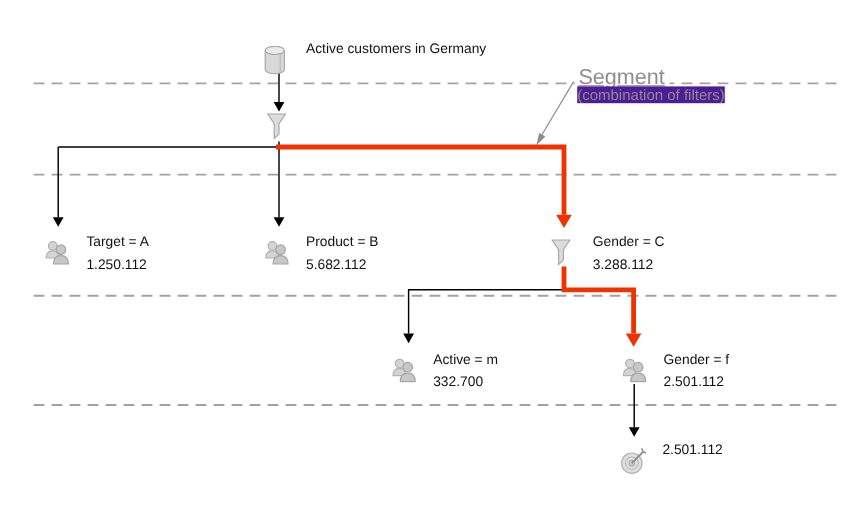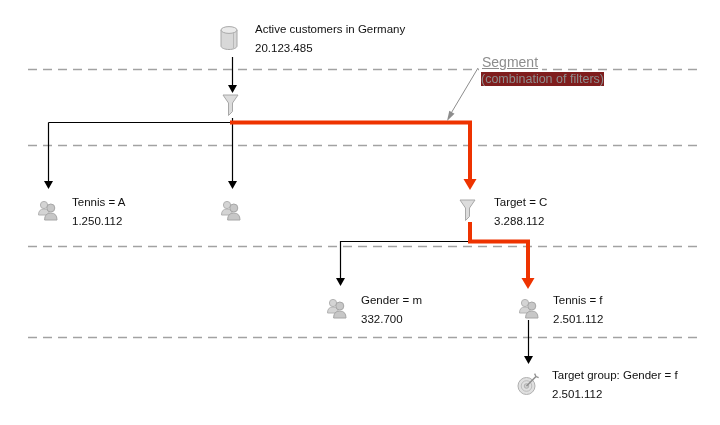--- a/index.html
+++ b/index.html
@@ -19,26 +19,26 @@
   .kf{fill:var(--line);stroke:none;}
   .r{stroke:var(--highlight);stroke-width:4;fill:none;}
   .rf{fill:var(--highlight);stroke:none;}
   .g{stroke:var(--muted);stroke-width:1;fill:none;}
   .gf{fill:var(--muted);stroke:none;}
   .node{position:absolute;display:flex;align-items:flex-start;z-index:2;}
   .icon{width:22px;flex:none;margin-top:6px;}
   .txt{margin-left:13px;font-size:11.5px;line-height:19px;color:#111;white-space:nowrap;}
   .seg-title{
     position:absolute;left:479px;top:54px;z-index:3;
-    font-size:14px;color:var(--muted);text-decoration:underline;
+    font-size:18px;color:var(--muted);text-decoration:underline;
     background:#fff;padding:0 4px 1px 3px;
   }
   .seg-sub{
     position:absolute;left:481px;top:72px;z-index:3;
-    font-size:12.5px;color:var(--muted);background:#7f1d1d;
+    font-size:12.5px;color:var(--muted);background:#4c1d95;
   }
 </style>
 </head>
 <body>
 
 <div id="canvas">
 
   <svg class="wires" width="720" height="425" viewBox="0 0 720 425">
 
     <line class="dash" x1="28" y1="69.5" x2="699" y2="69.5"></line>
@@ -66,31 +66,30 @@
     <path class="r" d="M230 122.5 H470 V179"></path>
     <polygon class="rf" points="470,190 463.5,179 476.5,179"></polygon>
 
     <path class="r" d="M470 222 V241.5 H528 V278"></path>
     <polygon class="rf" points="528,289 521.5,278 534.5,278"></polygon>
 
     <path class="g" d="M478 68 L450 115"></path>
     <polygon class="gf" points="447,121 454.5,113.8 449.3,110.8"></polygon>
   </svg>
 
-  <div class="node" style="left:220px;top:20px">
+  <div class="node" style="left:220px;top:32px">
     <span class="icon">
       <svg width="18" height="24" viewBox="0 0 18 24">
         <path d="M1 4 V20 C1 21.9 4.6 23.5 9 23.5 C13.4 23.5 17 21.9 17 20 V4" fill="#d8d8d8" stroke="#a8a8a8"></path>
         <ellipse cx="9" cy="4" rx="8" ry="3.4" fill="#eaeaea" stroke="#a8a8a8"></ellipse>
         <path d="M13.5 6.8 V22.3" stroke="#b8b8b8" fill="none"></path>
       </svg>
     </span>
     <div class="txt">
       <div>Active customers in Germany</div>
-      <div>20.123.485</div>
     </div>
   </div>
 
   <div class="node" style="left:222px;top:88px">
     <span class="icon">
       <svg width="17" height="24" viewBox="0 0 17 24">
         <path d="M1 1 H16 L10.5 9 V17.5 L6.5 21.5 V9 Z" fill="#dcdcdc" stroke="#a8a8a8" stroke-linejoin="round"></path>
       </svg>
     </span>
   </div>
@@ -98,90 +97,93 @@
   <div class="node" style="left:37px;top:193px">
     <span class="icon">
       <svg width="22" height="22" viewBox="0 0 22 22">
         <circle cx="7" cy="6" r="3.6" fill="#d4d4d4" stroke="#b2b2b2"></circle>
         <path d="M1.5 16 Q1.5 10 7 10 Q12.2 10 12.5 16 Z" fill="#d4d4d4" stroke="#b2b2b2"></path>
         <circle cx="13.8" cy="9" r="4" fill="#c7c7c7" stroke="#a6a6a6"></circle>
         <path d="M7.6 21 Q7.6 14 13.8 14 Q20 14 20 21 Z" fill="#c7c7c7" stroke="#a6a6a6"></path>
       </svg>
     </span>
     <div class="txt">
-      <div>Tennis = A</div>
+      <div>Target = A</div>
       <div>1.250.112</div>
     </div>
   </div>
 
   <div class="node" style="left:220px;top:193px">
     <span class="icon">
       <svg width="22" height="22" viewBox="0 0 22 22">
         <circle cx="7" cy="6" r="3.6" fill="#d4d4d4" stroke="#b2b2b2"></circle>
         <path d="M1.5 16 Q1.5 10 7 10 Q12.2 10 12.5 16 Z" fill="#d4d4d4" stroke="#b2b2b2"></path>
         <circle cx="13.8" cy="9" r="4" fill="#c7c7c7" stroke="#a6a6a6"></circle>
         <path d="M7.6 21 Q7.6 14 13.8 14 Q20 14 20 21 Z" fill="#c7c7c7" stroke="#a6a6a6"></path>
       </svg>
     </span>
+    <div class="txt">
+      <div>Product = B</div>
+      <div>5.682.112</div>
+    </div>
   </div>
 
   <div class="node" style="left:459px;top:193px">
     <span class="icon">
       <svg width="17" height="24" viewBox="0 0 17 24">
         <path d="M1 1 H16 L10.5 9 V17.5 L6.5 21.5 V9 Z" fill="#dcdcdc" stroke="#a8a8a8" stroke-linejoin="round"></path>
       </svg>
     </span>
     <div class="txt">
-      <div>Target = C</div>
+      <div>Gender = C</div>
       <div>3.288.112</div>
     </div>
   </div>
 
   <div class="node" style="left:326px;top:291px">
     <span class="icon">
       <svg width="22" height="22" viewBox="0 0 22 22">
         <circle cx="7" cy="6" r="3.6" fill="#d4d4d4" stroke="#b2b2b2"></circle>
         <path d="M1.5 16 Q1.5 10 7 10 Q12.2 10 12.5 16 Z" fill="#d4d4d4" stroke="#b2b2b2"></path>
         <circle cx="13.8" cy="9" r="4" fill="#c7c7c7" stroke="#a6a6a6"></circle>
         <path d="M7.6 21 Q7.6 14 13.8 14 Q20 14 20 21 Z" fill="#c7c7c7" stroke="#a6a6a6"></path>
       </svg>
     </span>
     <div class="txt">
-      <div>Gender = m</div>
+      <div>Active = m</div>
       <div>332.700</div>
     </div>
   </div>
 
   <div class="node" style="left:518px;top:291px">
     <span class="icon">
       <svg width="22" height="22" viewBox="0 0 22 22">
         <circle cx="7" cy="6" r="3.6" fill="#d4d4d4" stroke="#b2b2b2"></circle>
         <path d="M1.5 16 Q1.5 10 7 10 Q12.2 10 12.5 16 Z" fill="#d4d4d4" stroke="#b2b2b2"></path>
         <circle cx="13.8" cy="9" r="4" fill="#c7c7c7" stroke="#a6a6a6"></circle>
         <path d="M7.6 21 Q7.6 14 13.8 14 Q20 14 20 21 Z" fill="#c7c7c7" stroke="#a6a6a6"></path>
       </svg>
     </span>
     <div class="txt">
-      <div>Tennis = f</div>
+      <div>Gender = f</div>
       <div>2.501.112</div>
     </div>
   </div>
 
   <div class="node" style="left:517px;top:366px">
     <span class="icon">
       <svg width="22" height="24" viewBox="0 0 22 24">
         <circle cx="9.5" cy="14" r="8.5" fill="#e0e0e0" stroke="#b0b0b0"></circle>
         <circle cx="9.5" cy="14" r="5.3" fill="none" stroke="#bdbdbd"></circle>
         <circle cx="9.5" cy="14" r="2.3" fill="#cfcfcf" stroke="#b0b0b0"></circle>
         <path d="M9.5 14 L19 4.5" stroke="#8f8f8f" stroke-width="1.6" fill="none"></path>
         <path d="M19 4.5 L17.6 1.6 M19 4.5 L21.6 5.6" stroke="#8f8f8f" stroke-width="1.3" fill="none"></path>
       </svg>
     </span>
     <div class="txt">
-      <div>Target group: Gender = f</div>
       <div>2.501.112</div>
     </div>
   </div>
 
   <div class="seg-title">Segment</div>
   <div class="seg-sub">(combination of filters)</div>
 
 </div>
 
 </body></html>

